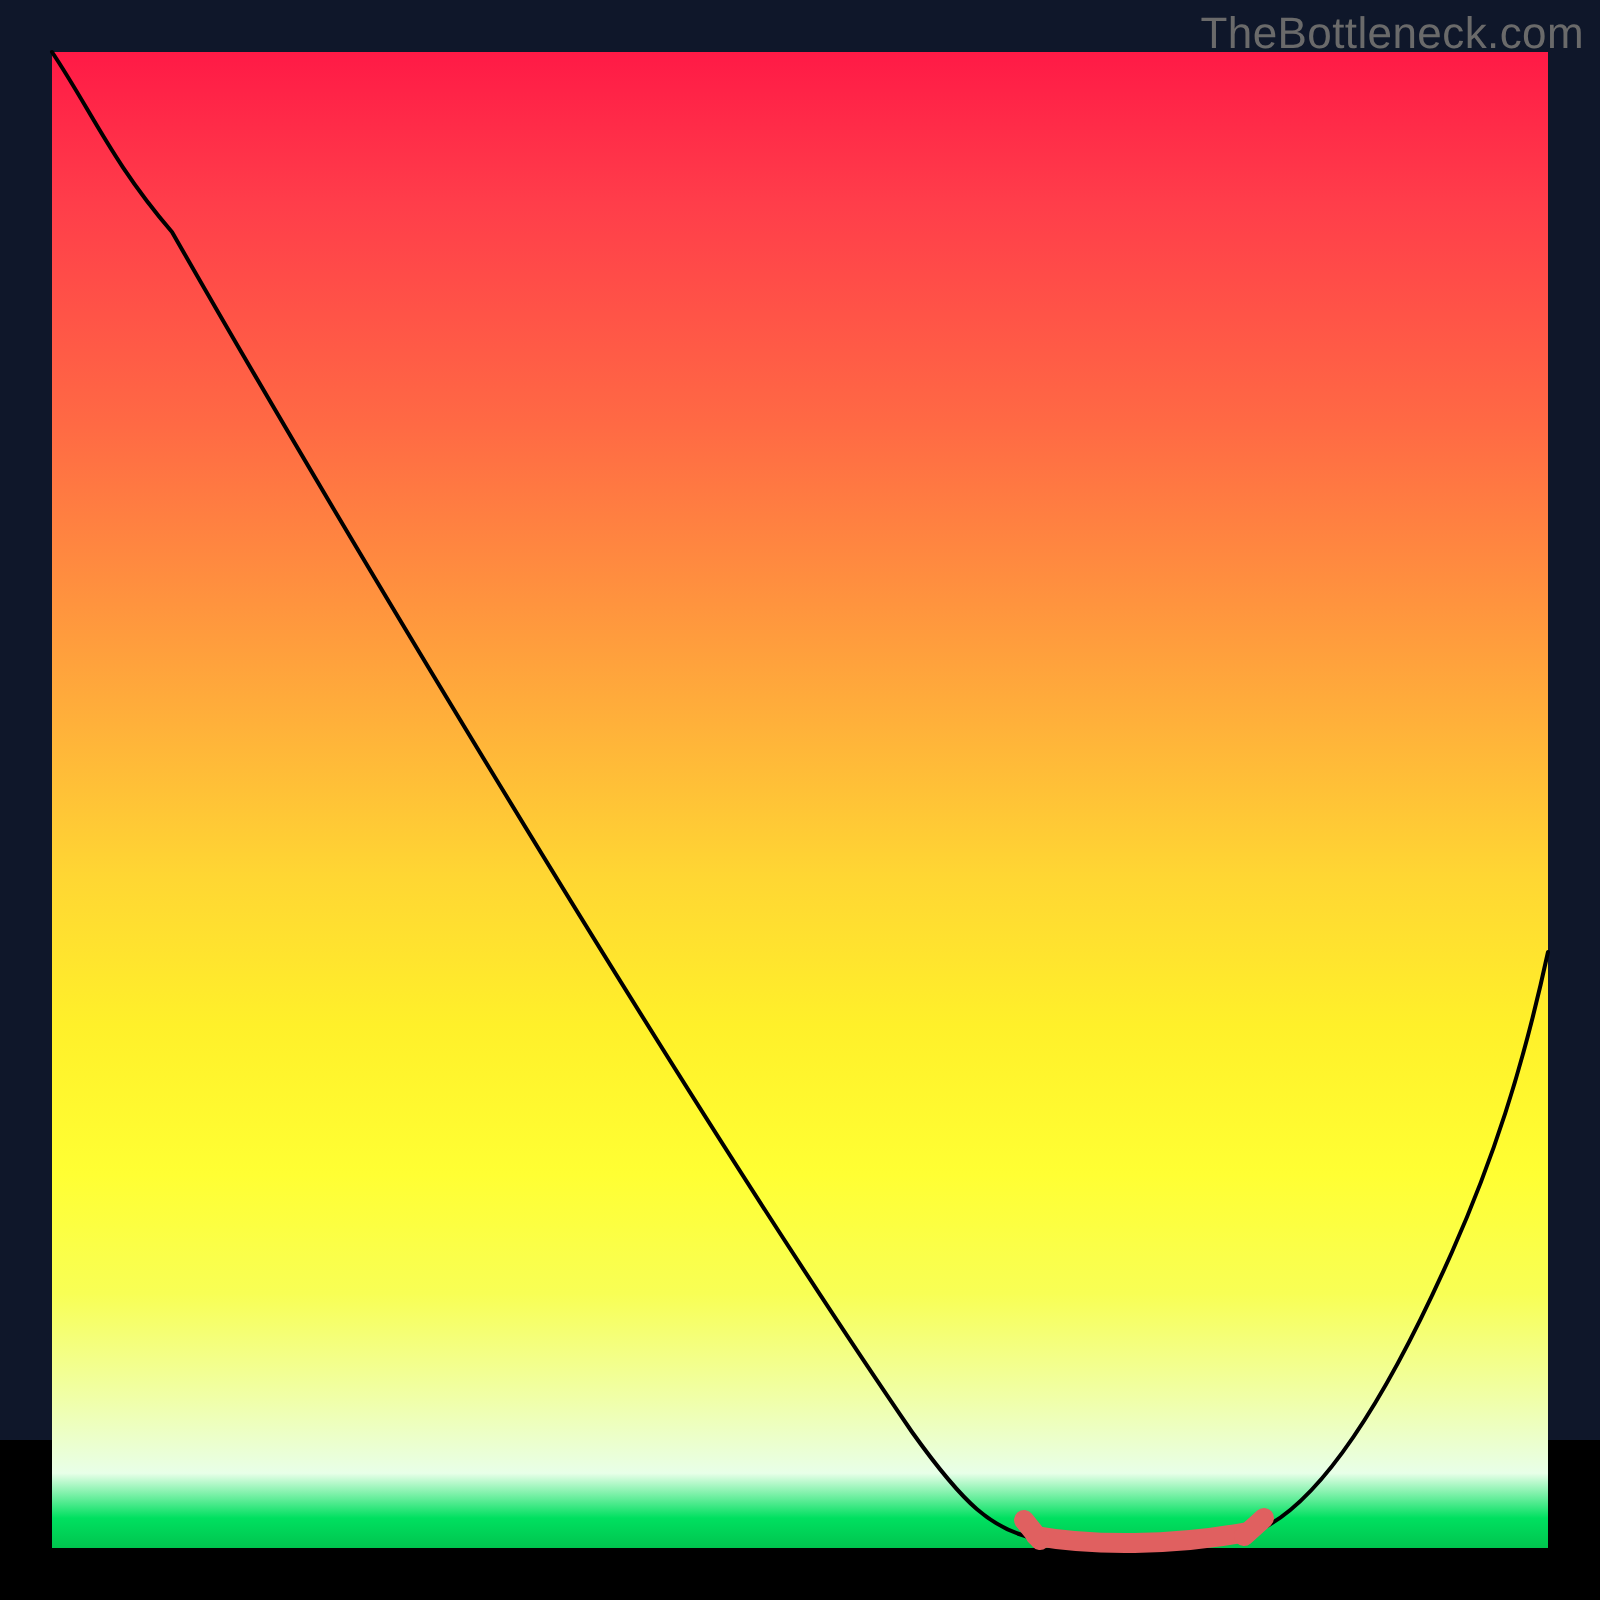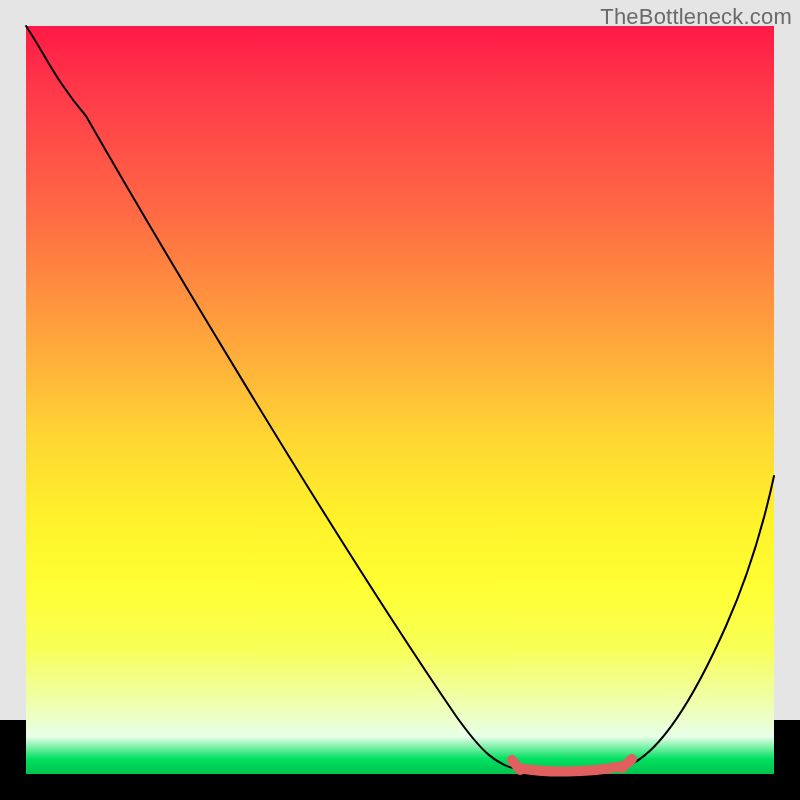--- a/index.html
+++ b/index.html
@@ -8,21 +8,21 @@
     width: 800px;
     height: 800px;
     background: #000;
     overflow: hidden;
     font-family: Arial, Helvetica, sans-serif;
   }
   .stage {
     position: relative;
     width: 800px;
     height: 720px;
-    background: #e5e5e5;
+    background: #0f172a;
   }
   .plot {
     position: absolute;
     left: 26px;
     top: 26px;
     width: 748px;
     height: 748px;
     background: linear-gradient(
       to bottom,
       #ff1a46 0%,

